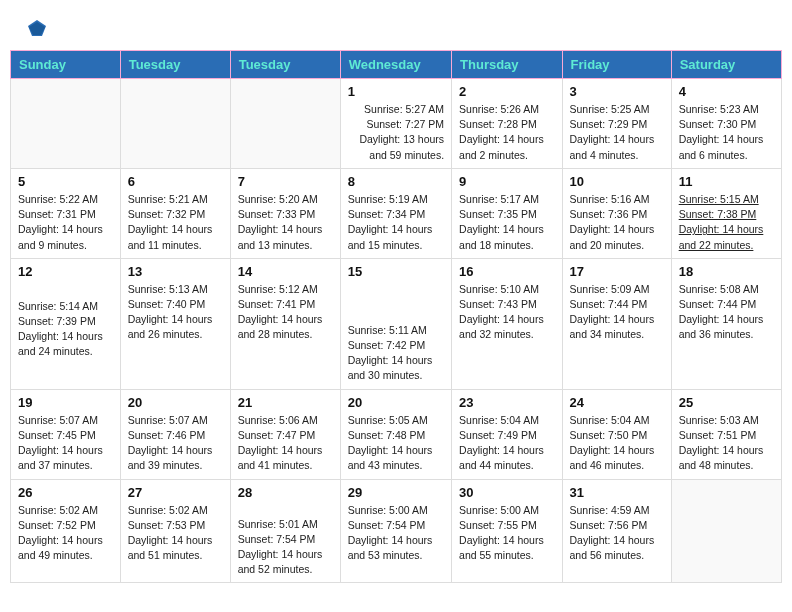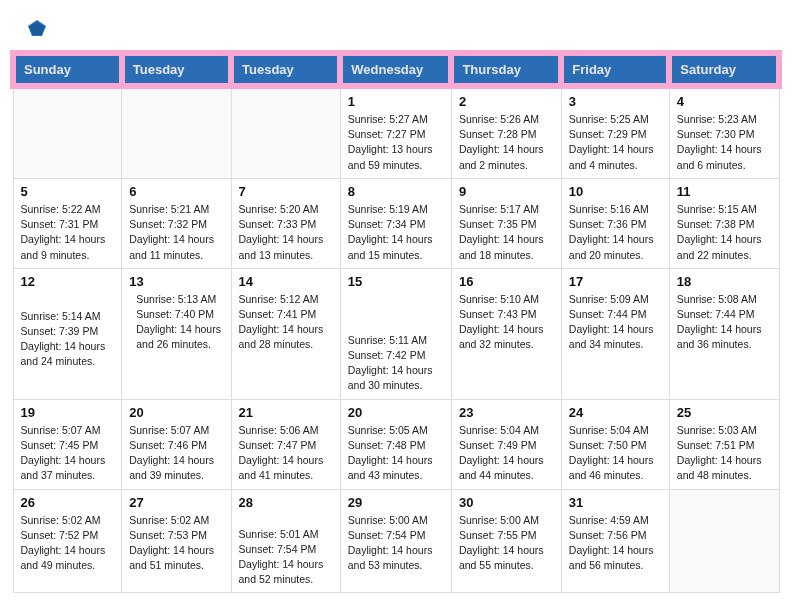--- a/index.html
+++ b/index.html
@@ -60,26 +60,26 @@
       margin-top: 2px;
     }
     .calendar {
       width: 100%;
       border-collapse: collapse;
       margin: 0;
       padding: 0 10px 10px 10px;
     }
     .calendar th {
       background-color: #2a6db5;
-      color: #e5e5e5;
+      color: #5eead4;
       text-align: left;
       padding: 6px 8px;
       font-size: 13px;
       font-weight: bold;
-      border: 6px solid #f9a8d4;
+      border: 1px solid #f9a8d4;
     }
     .calendar td {
       vertical-align: top;
       border: 1px solid #ddd;
       padding: 5px 7px;
       width: 113px;
       min-height: 80px;
       background: #fff;
       font-size: 11px;
       color: #222;
@@ -138,21 +138,21 @@
             <th>Saturday</th>
           </tr>
       </thead>
       <tbody id="calendar-body">
       <tr>
             <td class="empty"></td>
             <td class="empty"></td>
             <td class="empty"></td>
             <td>
               <div class="day-number">1</div>
-              <div class="day-info" style="white-space: pre-line;">Sunrise: 5:27 AM
+              <div class="day-info" style="white-space: pre-line; text-align: right;">Sunrise: 5:27 AM
 Sunset: 7:27 PM
 Daylight: 13 hours and 59 minutes.</div>
             </td>
             <td>
               <div class="day-number">2</div>
               <div class="day-info" style="white-space: pre-line;">Sunrise: 5:26 AM
 Sunset: 7:28 PM
 Daylight: 14 hours and 2 minutes.</div>
             </td>
             <td>
@@ -200,35 +200,35 @@
 Daylight: 14 hours and 18 minutes.</div>
             </td>
             <td>
               <div class="day-number">10</div>
               <div class="day-info" style="white-space: pre-line;">Sunrise: 5:16 AM
 Sunset: 7:36 PM
 Daylight: 14 hours and 20 minutes.</div>
             </td>
             <td>
               <div class="day-number">11</div>
-              <div class="day-info" style="white-space: pre-line;">Sunrise: 5:15 AM
+              <div class="day-info" style="white-space: pre-line; text-decoration: underline;">Sunrise: 5:15 AM
 Sunset: 7:38 PM
 Daylight: 14 hours and 22 minutes.</div>
             </td>
           </tr>
           <tr>
             <td>
               <div class="day-number">12</div>
               <div class="day-info" style="white-space: pre-line; margin-top: 20px;">Sunrise: 5:14 AM
 Sunset: 7:39 PM
 Daylight: 14 hours and 24 minutes.</div>
             </td>
             <td>
               <div class="day-number">13</div>
-              <div class="day-info" style="white-space: pre-line; margin-left: 7px;">Sunrise: 5:13 AM
+              <div class="day-info" style="white-space: pre-line;">Sunrise: 5:13 AM
 Sunset: 7:40 PM
 Daylight: 14 hours and 26 minutes.</div>
             </td>
             <td>
               <div class="day-number">14</div>
               <div class="day-info" style="white-space: pre-line;">Sunrise: 5:12 AM
 Sunset: 7:41 PM
 Daylight: 14 hours and 28 minutes.</div>
             </td>
             <td>

